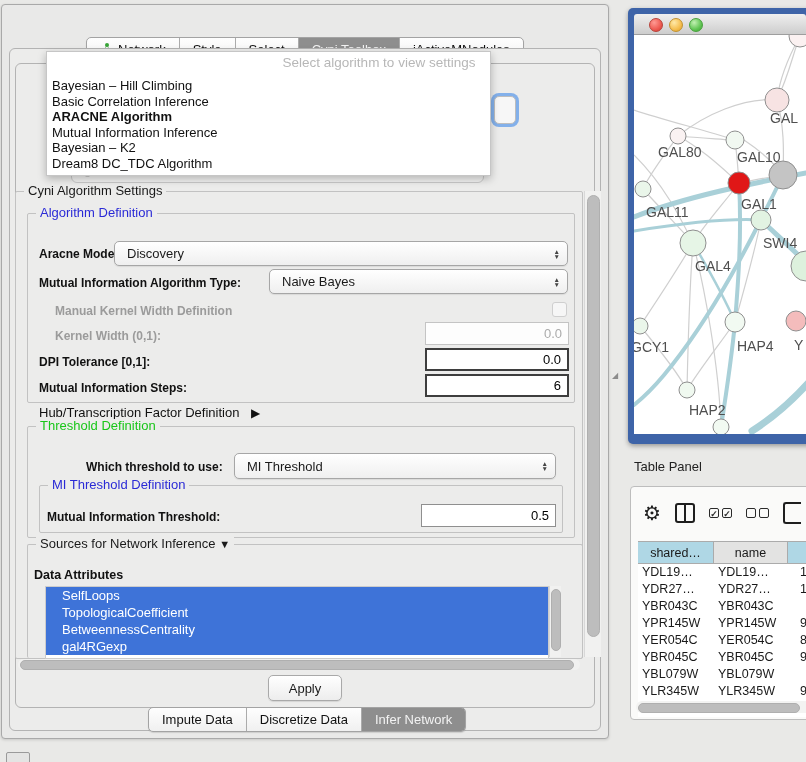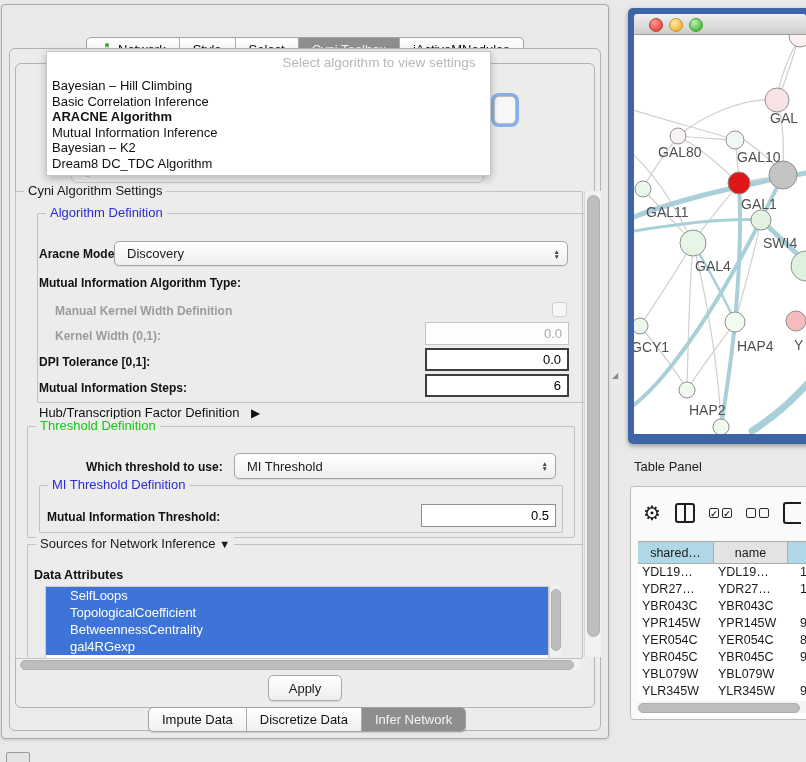--- a/index.html
+++ b/index.html
@@ -63,21 +63,21 @@
 
   .checkbox{width:13px;height:13px;border:1px solid #CFCFCF;border-radius:3px;background:#F6F6F6;}
 
   
   .sb-track-v{background:#F1F1F0;border-left:1px solid #D8D8D8;}
   .sb-thumb{background:#BDBDBD;border:1px solid #AFAFAF;border-radius:7px;position:absolute;}
   .sb-track-h{background:#F1F1F0;}
 
   
   .attr-list{left:43px;top:581px;width:502px;height:71px;background:#FFF;border:1px solid #CCC;overflow:hidden;}
-  .attr-item{height:17px;line-height:17px;font-size:13px;color:#FFF;background:#3E73D8;padding-left:24px;}
+  .attr-item{height:17px;line-height:17px;font-size:13px;color:#FFF;background:#3E73D8;padding-left:16px;}
 
   .apply-btn{left:266px;top:670px;width:72px;height:24px;border:1px solid #A9A9A9;border-radius:5px;
     background:linear-gradient(#FFFFFF,#EDEDED);font-size:13px;display:flex;align-items:center;
     justify-content:center;box-shadow:0 1px 1px rgba(0,0,0,.1);}
 
   
   .net-frame{left:628px;top:8px;width:184px;height:436px;background:#3E64A8;
     border-radius:5px 0 0 5px;box-shadow:0 2px 5px rgba(0,0,0,.35);}
   .net-titlebar{left:6px;top:6px;width:172px;height:20px;border-radius:3px 3px 0 0;
     background:linear-gradient(#EFEFEF,#CDCDCD);border-bottom:1px solid #9E9E9E;}
@@ -169,34 +169,41 @@
           <div class="alg-item">Mutual Information Inference</div>
           <div class="alg-item">Bayesian – K2</div>
           <div class="alg-item">Dream8 DC_TDC Algorithm</div>
         </div>
     </div>
 
     <div class="abs group" style="left:13px;top:186px;width:566px;height:466px;">
       <span class="gtitle">Cyni Algorithm Settings</span>
     </div>
 
-    <div class="abs group" style="left:35px;top:208px;width:546px;height:188px;">
+    <div class="abs group" style="left:25px;top:208px;width:546px;height:188px;">
       <span class="gtitle blue">Algorithm Definition</span>
     </div>
 
     <span class="abs lbl" style="left:37px;top:242px;">Aracne Mode:</span>
     <div class="abs combo" style="left:112px;top:236px;width:454px;height:25px;">
       <span>Discovery</span>
       <span class="arrows">
           <span>▲</span>
           <span>▼</span>
         </span>
     </div>
 
     <span class="abs lbl" style="left:37px;top:271px;">Mutual Information Algorithm Type:</span>
+    <div class="abs combo" style="left:267px;top:264px;width:299px;height:25px;">
+      <span>Naive Bayes</span>
+      <span class="arrows">
+          <span>▲</span>
+          <span>▼</span>
+        </span>
+    </div>
 
     <span class="abs lbl dis" style="left:37px;top:299px;">Manual Kernel Width Definition</span>
     <div class="abs checkbox" style="left:550px;top:297px;"></div>
 
     <span class="abs lbl dis" style="left:37px;top:324px;">Kernel Width (0,1):</span>
     <div class="abs field gray" style="left:423px;top:317px;width:144px;height:23px;">
       <span>0.0</span>
     </div>
 
     <span class="abs lbl" style="left:37px;top:350px;">DPI Tolerance [0,1]:</span>

